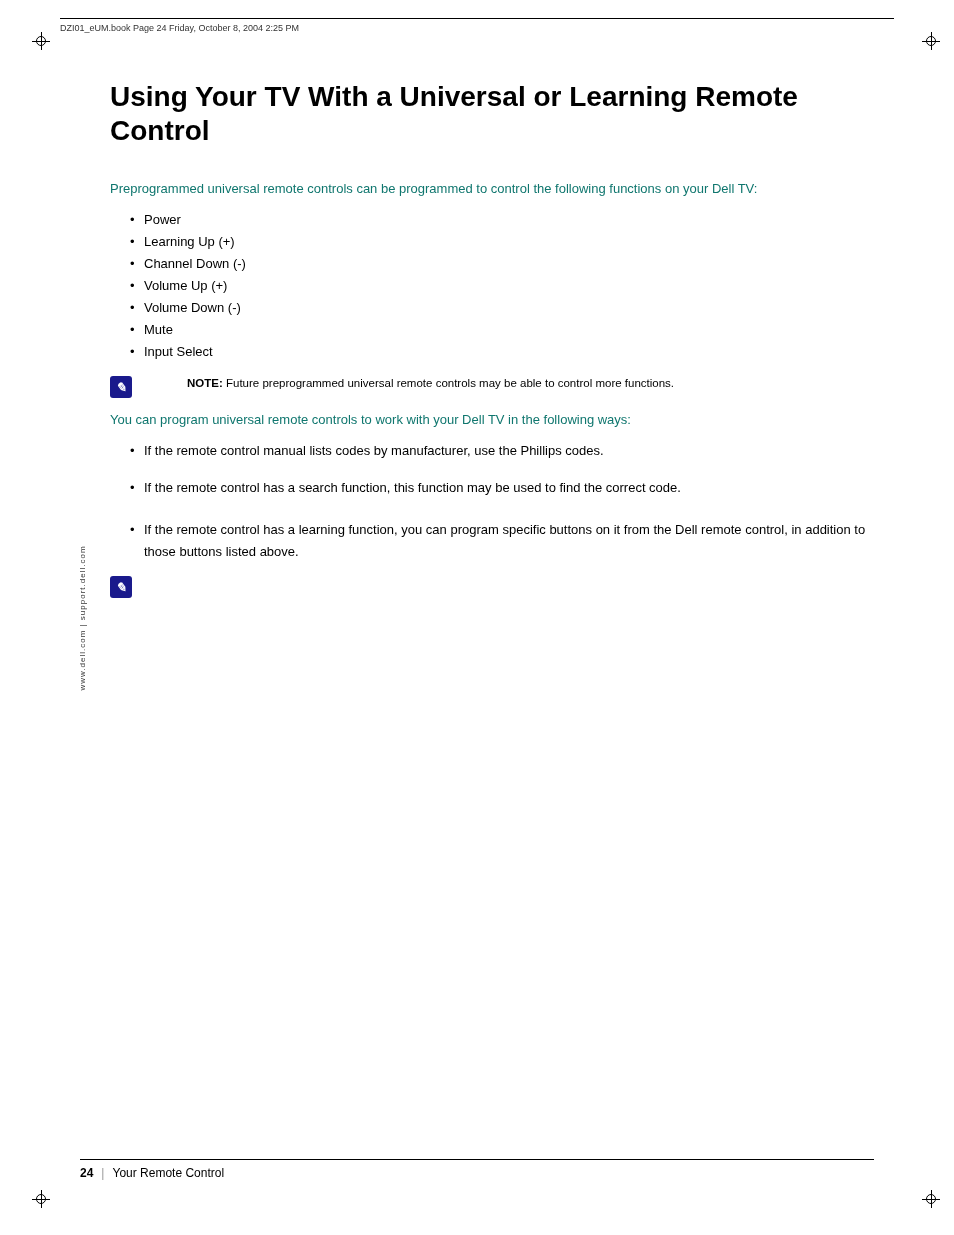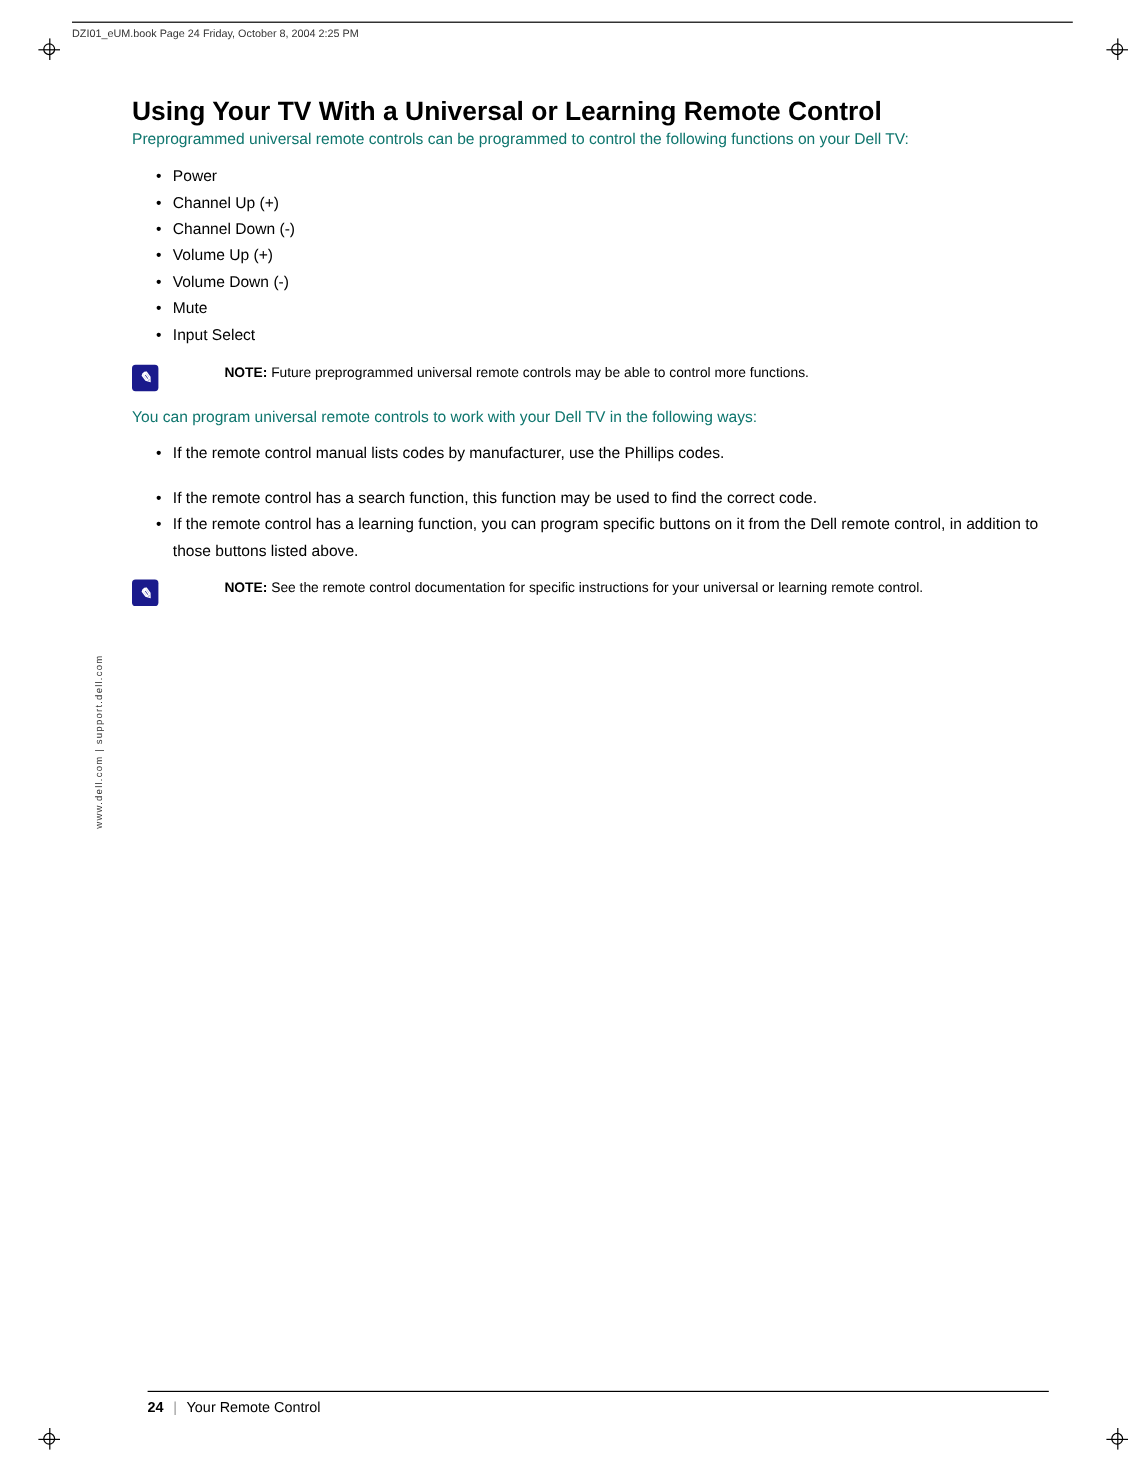--- a/index.html
+++ b/index.html
@@ -56,25 +56,25 @@
     .main-content {
       position: absolute;
       top: 80px;
       left: 110px;
       right: 80px;
       bottom: 100px;
     }
 
     
     .page-title {
-      font-size: 22px;
-      font-weight: bold;
-      font-family: Arial, Helvetica, sans-serif;
-      color: #000;
-      margin-bottom: 0;
+      font-size: 28px;
+      font-weight: bold;
+      font-family: Arial, Helvetica, sans-serif;
+      color: #000;
+      margin-bottom: 32px;
       line-height: 1.2;
     }
 
     
     .body-text {
       font-size: 13px;
       font-family: Arial, Helvetica, sans-serif;
       color: #0f766e;
       line-height: 1.5;
       margin-bottom: 10px;
@@ -151,21 +151,20 @@
       left: 80px;
       right: 80px;
       border-top: 1px solid #000;
       padding-top: 6px;
       display: flex;
       align-items: center;
       gap: 8px;
       font-size: 12px;
       font-family: Arial, Helvetica, sans-serif;
       color: #000;
-      margin-left: 43px;
     }
 
     .footer-page {
       font-weight: bold;
     }
 
     .footer-separator {
       color: #999;
     }
 
@@ -209,21 +208,21 @@
   <div class="side-text">www.dell.com | support.dell.com</div>
 
   <div class="main-content">
 
     <h1 class="page-title">Using Your TV With a Universal or Learning Remote Control</h1>
 
     <p class="body-text">Preprogrammed universal remote controls can be programmed to control the following functions on your Dell TV:</p>
 
     <ul class="bullet-list">
       <li><span>Power</span></li>
-      <li><span>Channel Up (+)</span></li>
+      <li><span>Learning Up (+)</span></li>
       <li><span>Channel Down (-)</span></li>
       <li><span>Volume Up (+)</span></li>
       <li><span>Volume Down (-)</span></li>
       <li><span>Mute</span></li>
       <li><span>Input Select</span></li>
     </ul>
 
     <div class="note-box">
       <div class="note-icon">
         <span class="note-icon-inner">✎</span>
@@ -232,31 +231,27 @@
         <strong>NOTE:</strong>
         <span>Future preprogrammed universal remote controls may be able to control more functions.</span>
       </p>
     </div>
 
     <p class="body-text">You can program universal remote controls to work with your Dell TV in the following ways:</p>
 
     <ul class="bullet-list">
       <li><span>If the remote control manual lists codes by manufacturer, use the Phillips codes.</span></li>
       <li style="margin-top:15px;"><span>If the remote control has a search function, this function may be used to find the correct code.</span></li>
-      <li style="margin-top:0;"><span>If the remote control has a learning function, you can program specific buttons on it from the Dell remote control, in addition to those buttons listed above.</span></li>
+      <li style="margin-top:20px;"><span>If the remote control has a learning function, you can program specific buttons on it from the Dell remote control, in addition to those buttons listed above.</span></li>
     </ul>
 
     <div class="note-box" style="margin-top:10px;">
       <div class="note-icon">
         <span class="note-icon-inner">✎</span>
       </div>
-      <p class="note-text">
-        <strong>NOTE:</strong>
-        <span>See the remote control documentation for specific instructions for your universal or learning remote control.</span>
-      </p>
     </div>
 
   </div>
 
   <div class="footer">
     <span class="footer-page">24</span>
     <span class="footer-separator">|</span>
     <span class="footer-chapter">Your Remote Control</span>
   </div>
 

